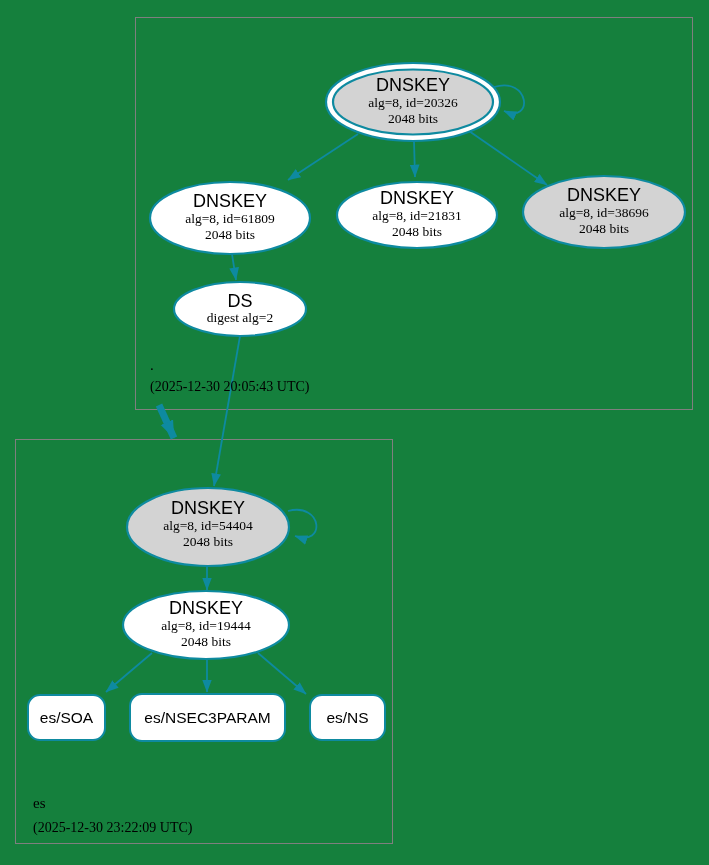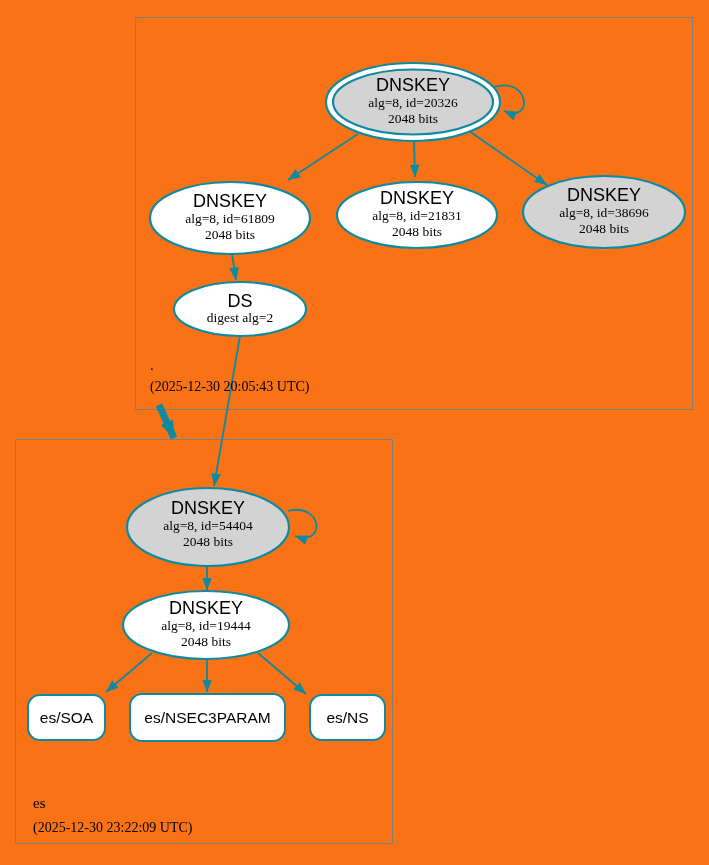--- a/index.html
+++ b/index.html
@@ -1,20 +1,20 @@
 <!DOCTYPE html>
 <html><head>
 <meta charset="utf-8">
 <style>
   html, body { margin: 0; padding: 0; background: #ffffff; }
   .canvas {
     position: relative;
     width: 709px;
     height: 865px;
-    background: #f97316;
+    background: #15803d;
     font-family: "Liberation Serif", serif;
   }
   svg { display: block; }
   .zone-box { fill: none; stroke: #7f7f7f; stroke-width: 1; }
   .edge { stroke: #0e8aa0; stroke-width: 1.8; fill: none; }
   .edge-thick { stroke: #0e8aa0; stroke-width: 7; fill: none; }
   .node-ellipse { stroke: #0e8aa0; stroke-width: 2.2; }
   .fill-gray { fill: #d3d3d3; }
   .fill-white { fill: #ffffff; }
   .rrset-rect { fill: #ffffff; stroke: #0e8aa0; stroke-width: 2; }

